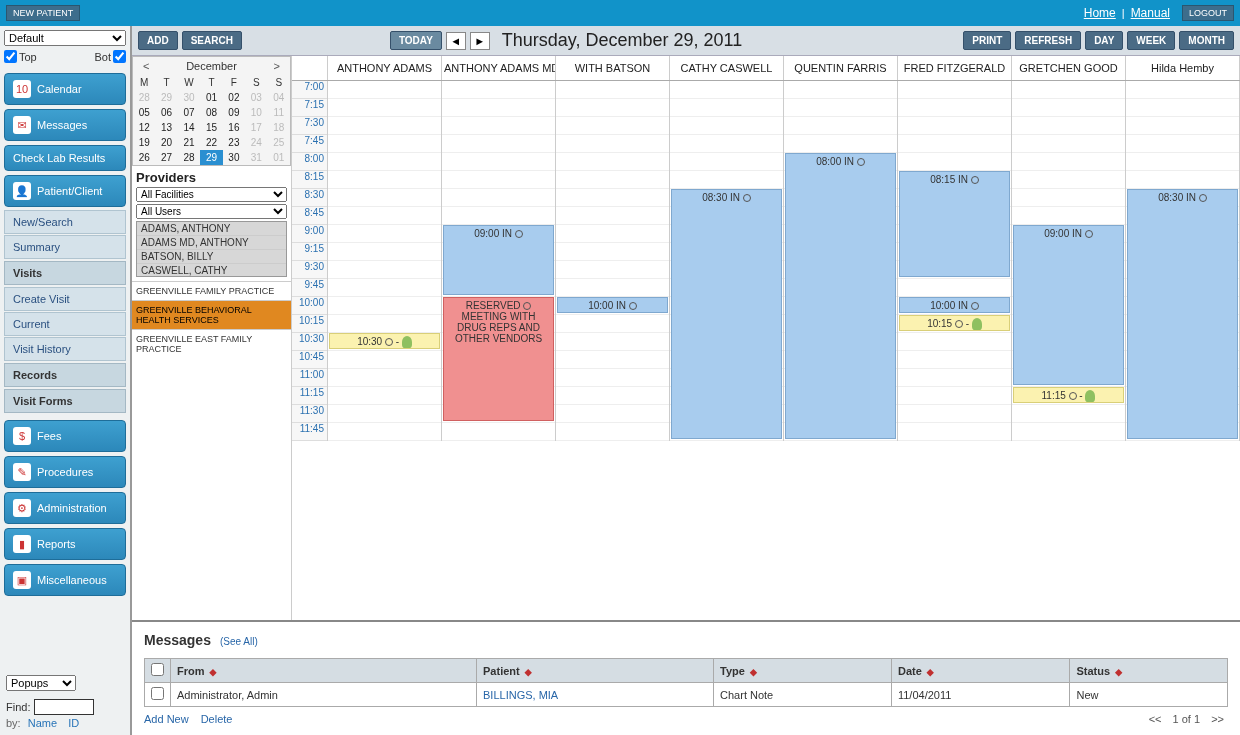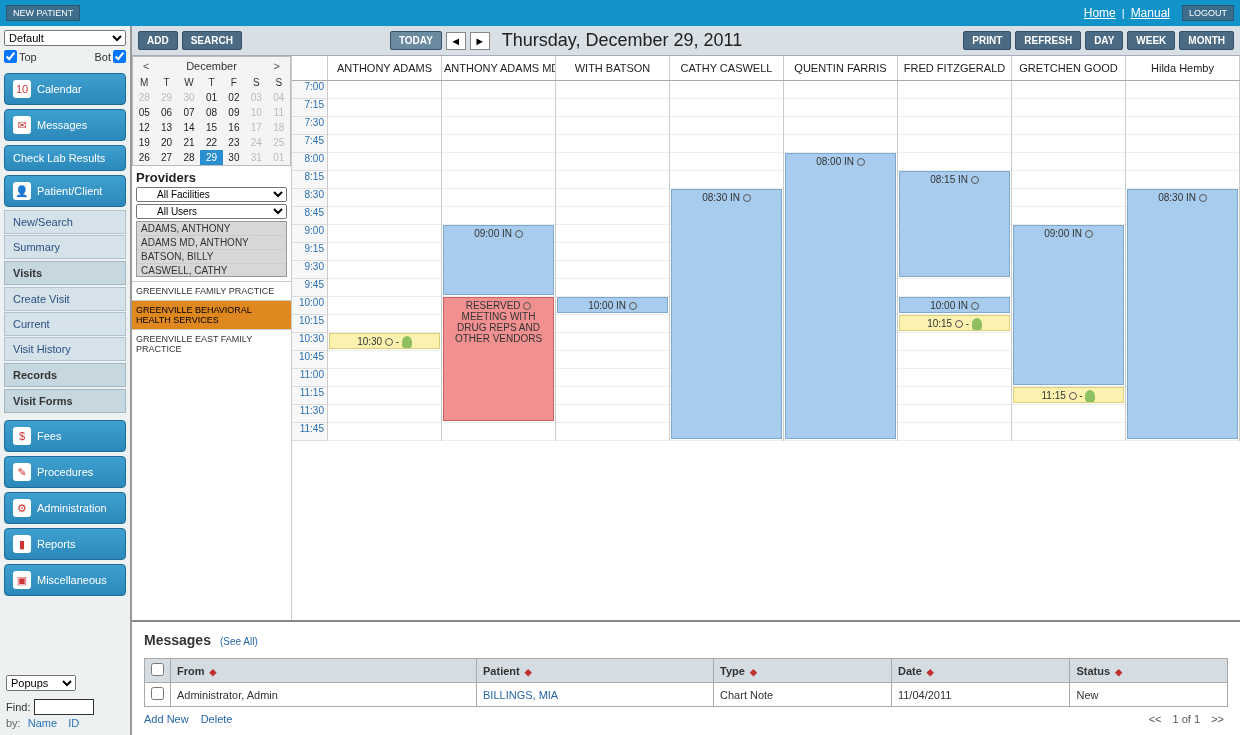--- a/index.html
+++ b/index.html
@@ -54,21 +54,21 @@
 .minical-head span { font-size: 11px; }
 .minical-nav { cursor: pointer; padding: 0 4px; color: #555; }
 .minical table { width: 100%; border-collapse: collapse; }
 .minical th, .minical td { text-align: center; padding: 2px 0; font-size: 10px; width: 14.2%; }
 .minical th { color: #333; font-weight: normal; }
 .minical td { color: #222; cursor: pointer; }
 .minical td.other { color: #bbb; }
 .minical td.today { background: #2a8fd1; color: #fff; }
 .providers { padding: 4px; font-size: 11px; }
 .providers h4 { font-size: 13px; font-weight: bold; margin-bottom: 2px; color: #222; }
-.providers select { width: 100%; font-size: 10px; margin-bottom: 2px; padding-left: 16px; }
+.providers select { width: 100%; font-size: 10px; margin-bottom: 2px; }
 .providers .listbox { border: 1px solid #999; height: 56px; overflow-y: auto; background: #fff; font-size: 10px; }
 .providers .listbox div { padding: 1px 4px; background: #d7d7d7; border-bottom: 1px solid #ccc; color: #333; }
 .facility-list { font-size: 9px; }
 .facility-list div { padding: 4px; border-top: 1px solid #ccc; cursor: pointer; color: #333; }
 .facility-list div.sel { background: #e08820; color: #000; }
 
 
 .schedule { flex: 1; display: flex; flex-direction: column; overflow: hidden; }
 .sched-head { display: flex; border-bottom: 1px solid #aaa; background: #fff; }
 .timecol-head { width: 36px; border-right: 1px solid #ccc; }

